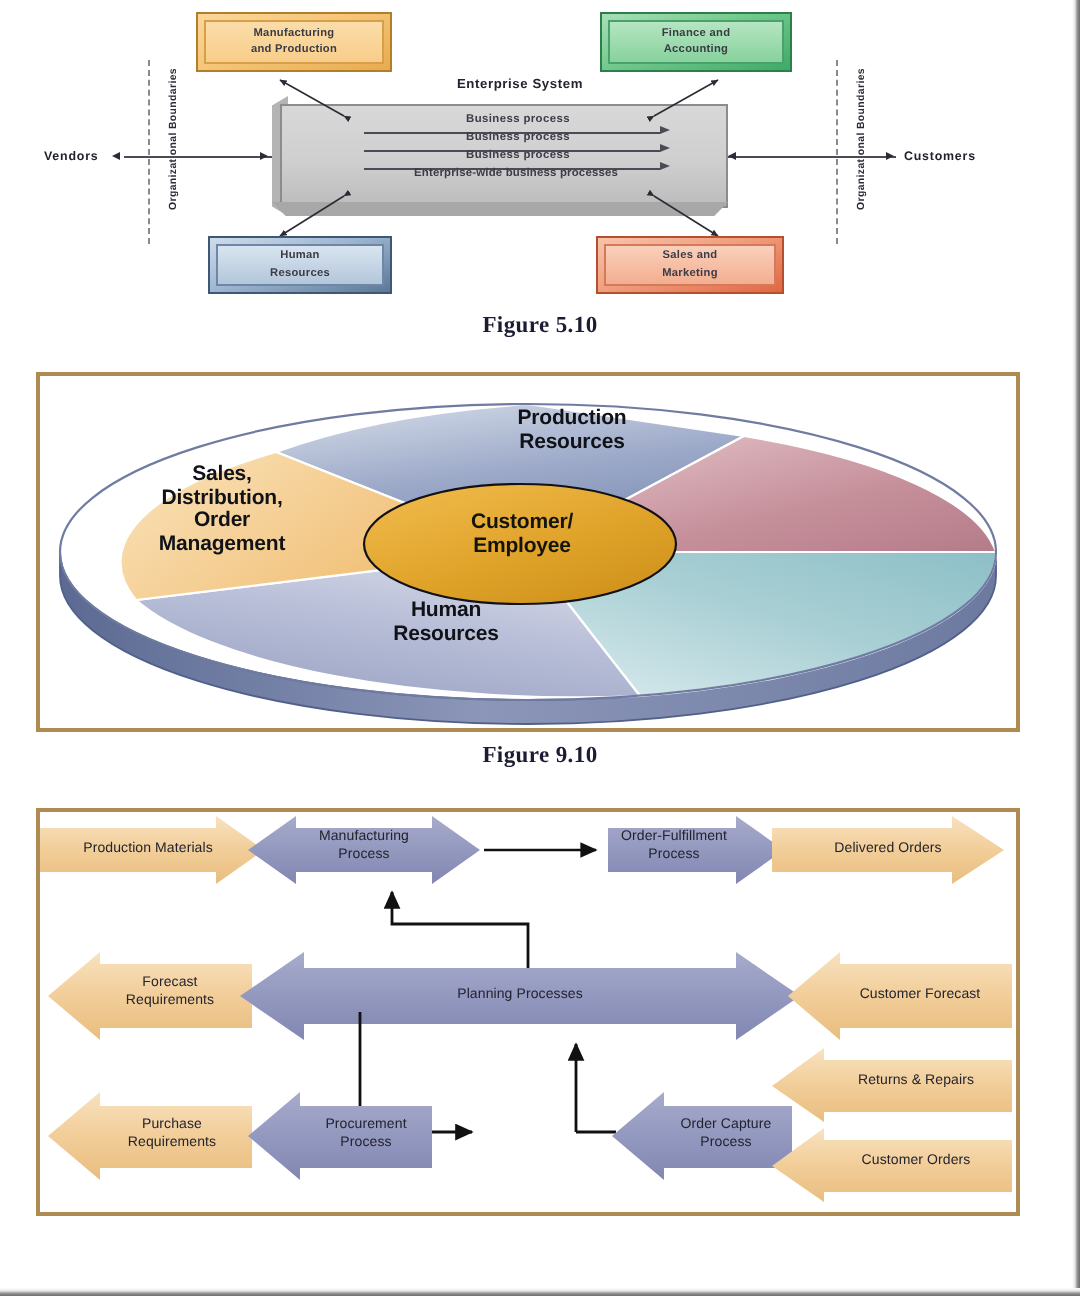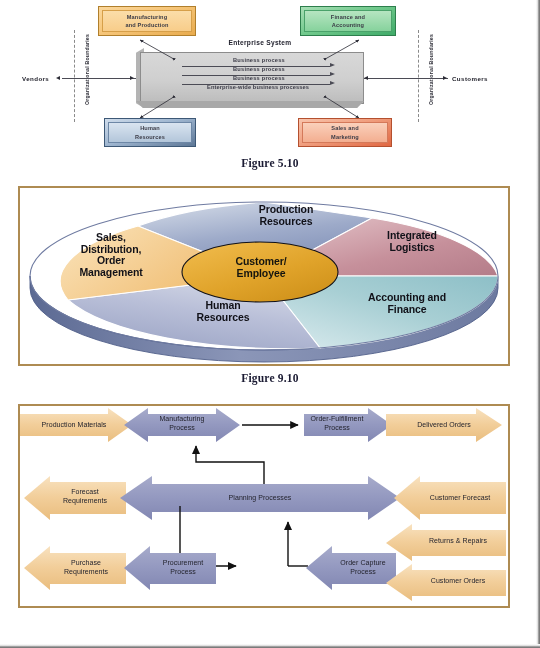--- a/index.html
+++ b/index.html
@@ -396,26 +396,20 @@
           <path d="M244,88 L48,112 A234,74 0 0 1 118,38 Z" fill="url(#g-sales)"></path>
         </g>
         <ellipse cx="244" cy="88" rx="234" ry="74" fill="none" stroke="#6f7ba1" stroke-width="1.1"></ellipse>
 
         <ellipse cx="240" cy="84" rx="78" ry="30" fill="url(#g-core)" stroke="#111118" stroke-width="1.1"></ellipse>
       </svg>
 
       <div class="pie-label" id="pl-prod">
         <span>Production</span><br><span>Resources</span>
       </div>
-      <div class="pie-label" id="pl-int">
-        <span>Integrated</span><br><span>Logistics</span>
-      </div>
-      <div class="pie-label" id="pl-acct">
-        <span>Accounting and</span><br><span>Finance</span>
-      </div>
       <div class="pie-label" id="pl-hr">
         <span>Human</span><br><span>Resources</span>
       </div>
       <div class="pie-label" id="pl-cust">
         <span>Customer/</span><br><span>Employee</span>
       </div>
       <div class="pie-label" id="pl-sales">
         <span>Sales,</span><br><span>Distribution,</span><br><span>Order</span><br><span>Management</span>
       </div>
     </div>

